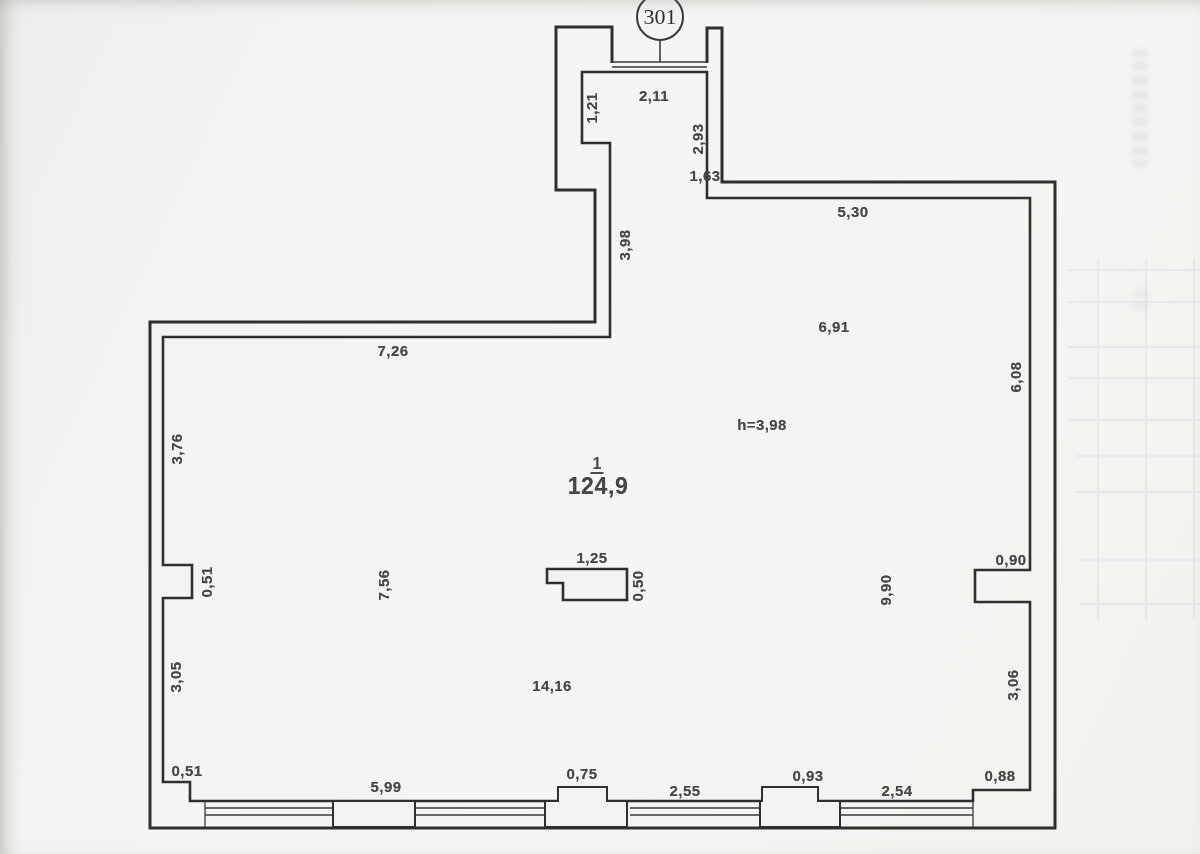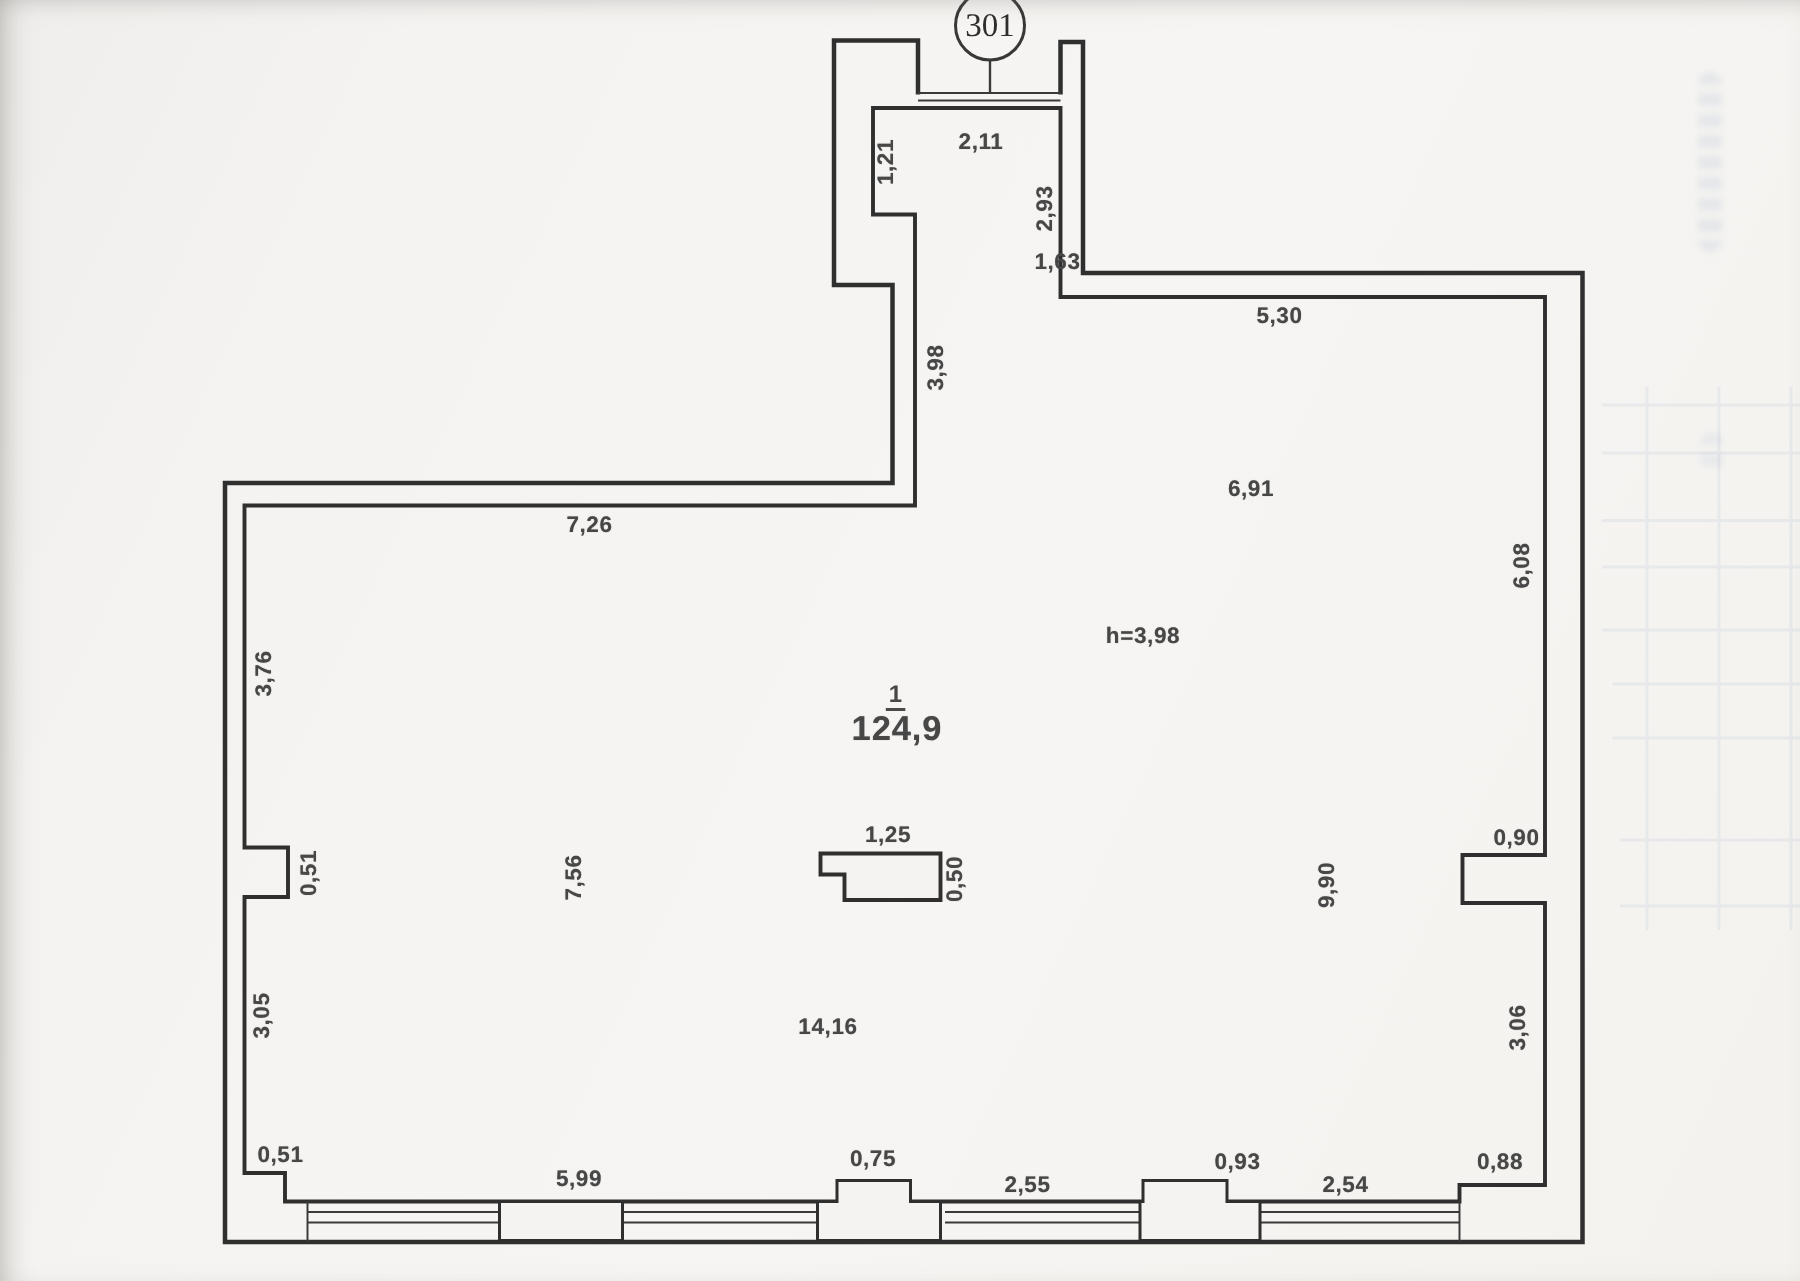--- a/index.html
+++ b/index.html
@@ -105,18 +105,18 @@
   <span class="dim v" style="left:637px;top:586px;">0,50</span>
   <span class="dim v" style="left:885px;top:590px;">9,90</span>
   <span class="dim" style="left:1011px;top:559px;">0,90</span>
   <span class="dim v" style="left:175px;top:677px;">3,05</span>
   <span class="dim" style="left:552px;top:685px;">14,16</span>
   <span class="dim v" style="left:1012px;top:685px;">3,06</span>
   <span class="dim" style="left:187px;top:770px;">0,51</span>
   <span class="dim" style="left:372px;top:786px;padding-left:28px;">5,99</span>
   <span class="dim" style="left:582px;top:773px;">0,75</span>
   <span class="dim" style="left:685px;top:790px;">2,55</span>
-  <span class="dim" style="left:825px;top:775px;">0,93</span>
+  <span class="dim" style="left:808px;top:775px;">0,93</span>
   <span class="dim" style="left:897px;top:790px;text-align:right;">2,54</span>
   <span class="dim" style="left:1000px;top:775px;">0,88</span>
 
   <div class="vignette"></div>
 </div>
 
 </body></html>

